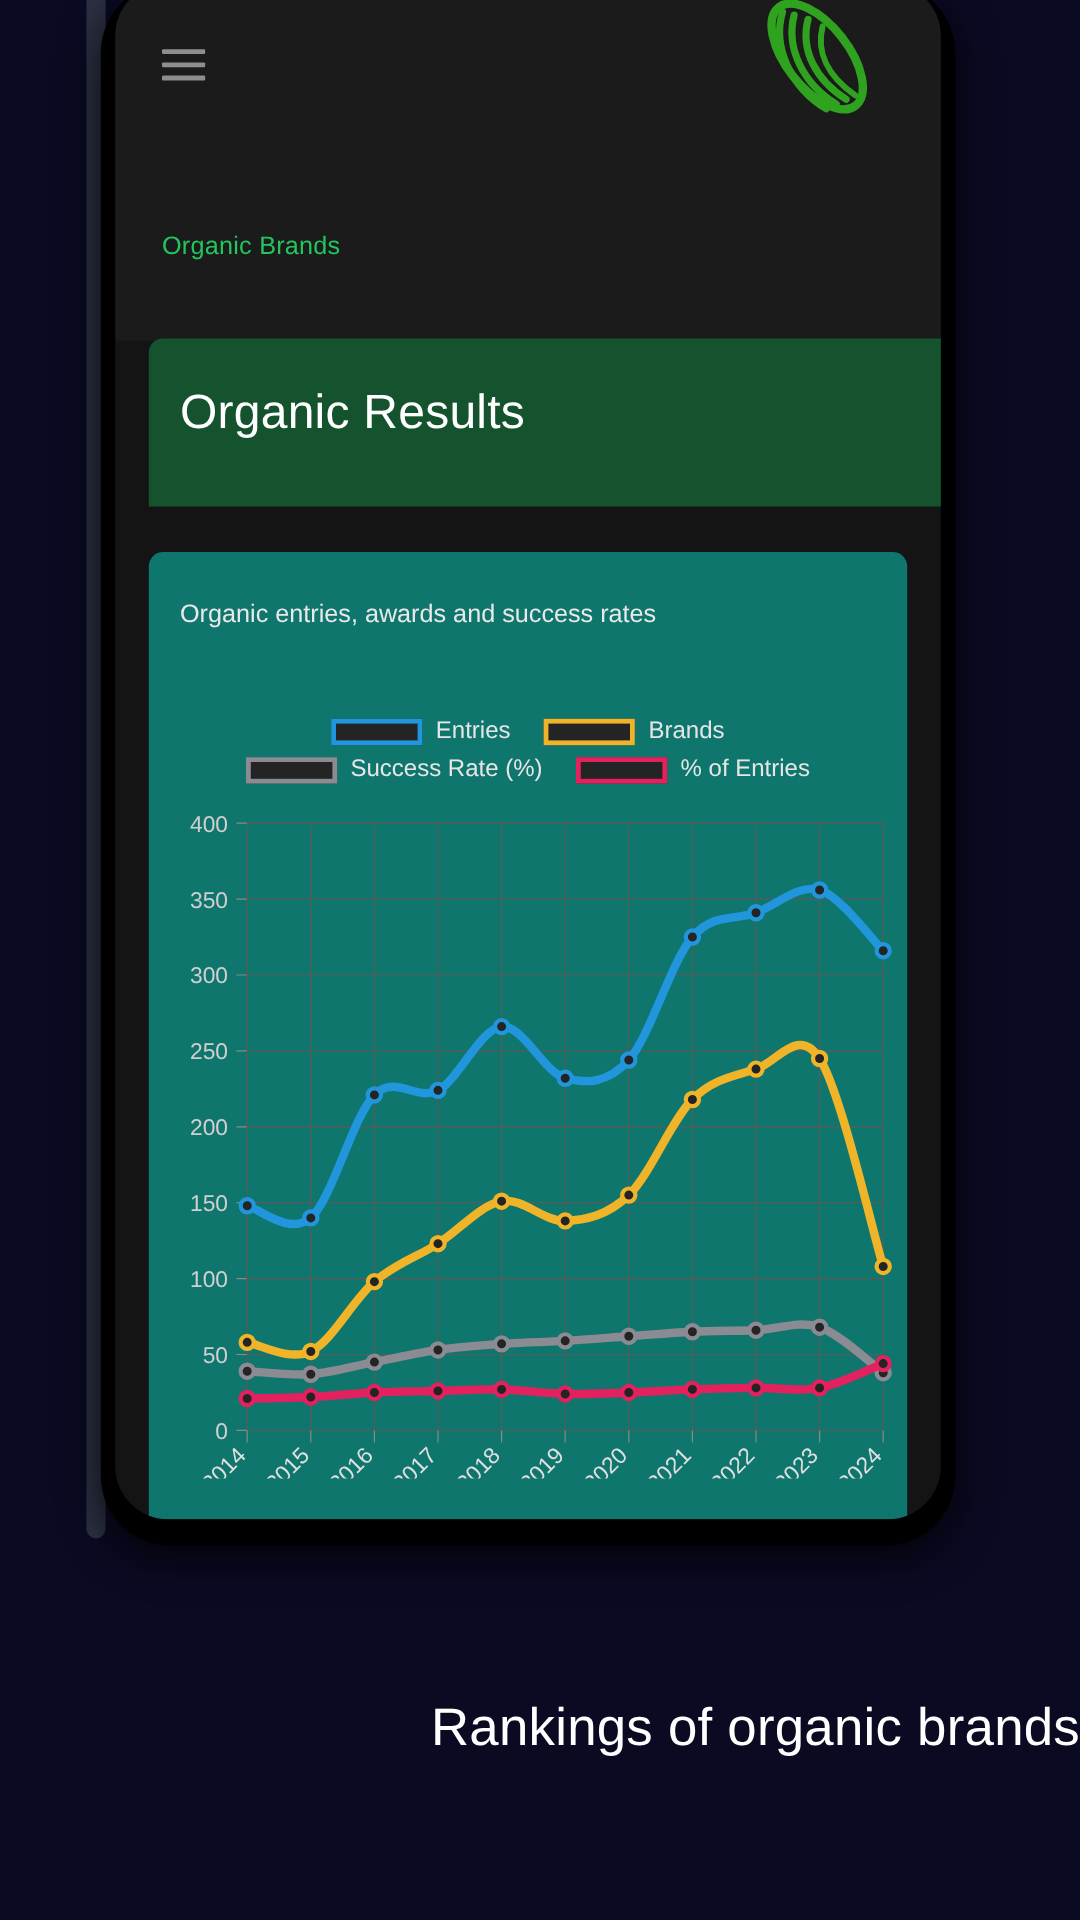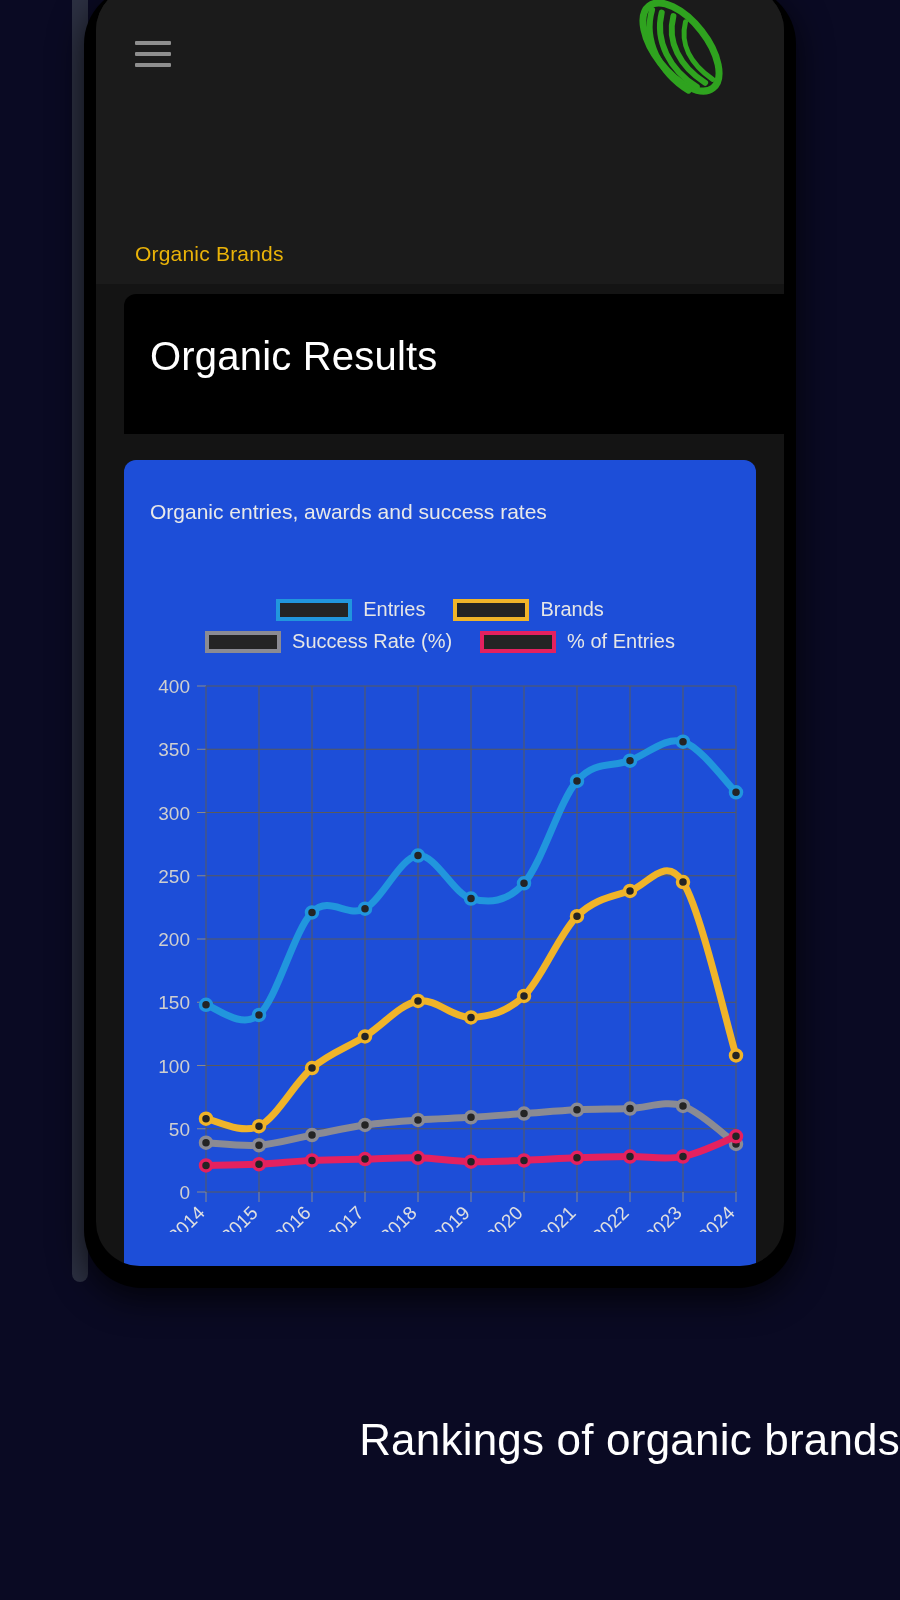--- a/index.html
+++ b/index.html
@@ -25,35 +25,35 @@
     position:absolute; left:96px; top:-14px; width:688px; height:1280px;
     background:#141414; border-radius:44px; overflow:hidden;
   }
 
   
   .app-header{ position:relative; height:298px; background:#1b1b1b; }
   .hamburger{ position:absolute; left:39px; top:55px; width:36px; height:30px; cursor:pointer; }
   .hamburger span{ display:block; height:4px; background:#8e8e8e; border-radius:1px; margin-bottom:7px; }
   .logo{ position:absolute; right:48px; top:6px; width:110px; height:110px; }
   .brand-label{
-    position:absolute; left:39px; top:208px; font-size:21px; color:#eab308; letter-spacing:.2px;margin-top:48px;
+    position:absolute; left:39px; top:208px; font-size:21px; color:#22c55e; letter-spacing:.2px;
   }
 
   
   .title-card{
-    position:absolute; left:28px; top:308px; width:720px; height:140px;
-    background:#000000; border-radius:12px 12px 0 0;
+    position:absolute; left:28px; top:296px; width:720px; height:140px;
+    background:#14532d; border-radius:12px 12px 0 0;
   }
   .title-card h1{
     position:absolute; left:26px; top:40px;
     font-size:40px; font-weight:400; color:#fff; letter-spacing:.2px;
   }
   .chart-card{
     position:absolute; left:28px; top:474px; width:632px; height:806px;
-    background:#1d4ed8; border-radius:12px 12px 0 0;
+    background:#0f766e; border-radius:12px 12px 0 0;
   }
   .chart-subtitle{
     position:absolute; left:26px; top:40px; font-size:21px; color:#e9e9e9;
   }
 
   
   .legend{ position:absolute; left:0; top:138px; width:632px; }
   .legend-row{ display:flex; justify-content:center; align-items:center; gap:28px; margin-bottom:9px; }
   .legend-item{ display:flex; align-items:center; gap:11px; cursor:pointer; }
   .swatch{ width:76px; height:22px; border-style:solid; border-width:4px; background:#242424; }

